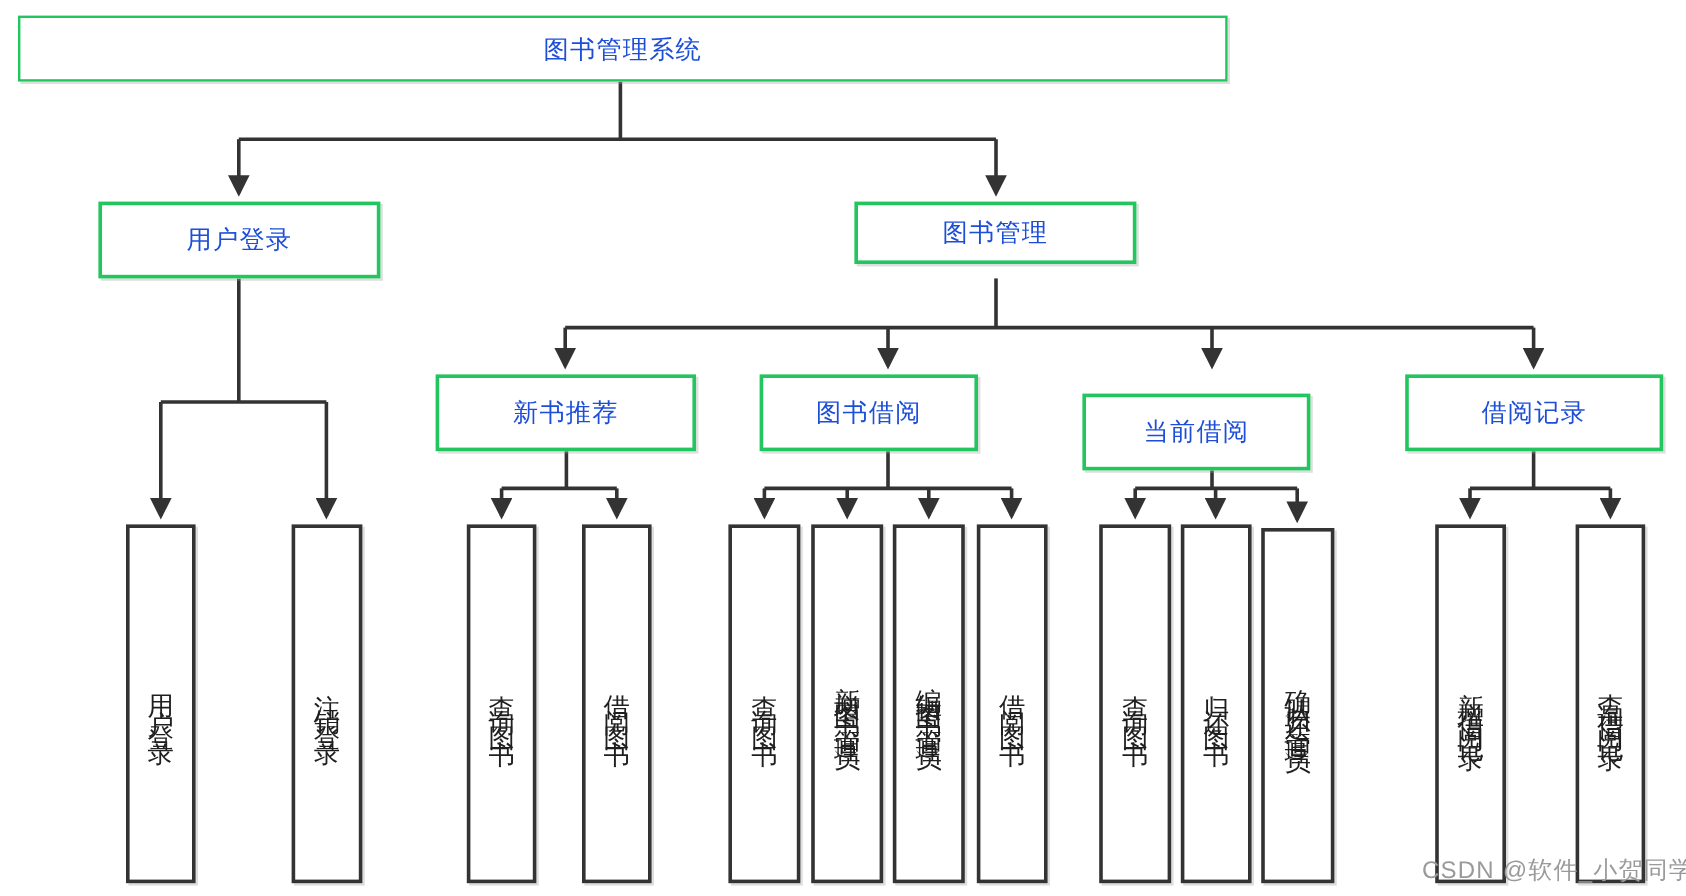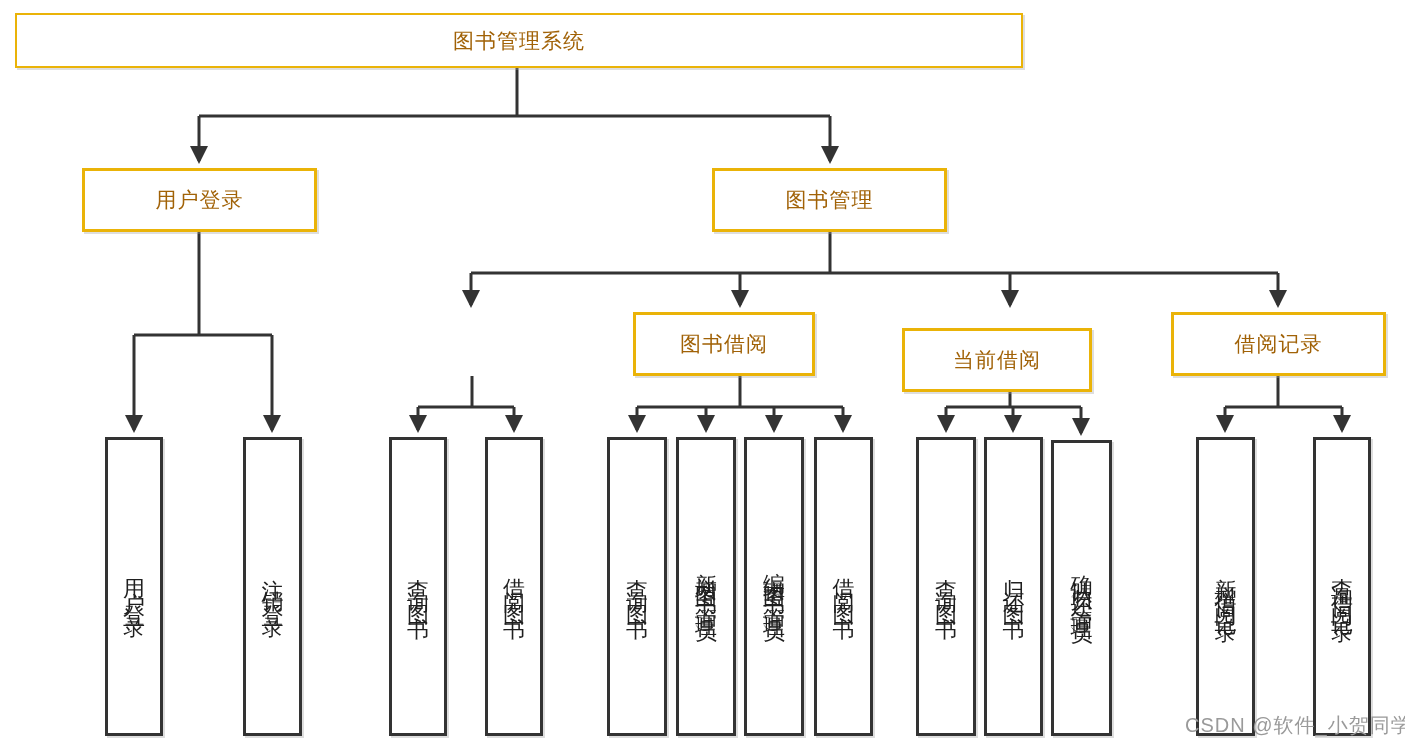--- a/index.html
+++ b/index.html
@@ -6,23 +6,23 @@
   #stage{
     position:relative;
     width:1405px;height:747px;
     background:#ffffff;
     font-family:"Liberation Sans","DejaVu Sans",sans-serif;
     overflow:hidden;
   }
   svg.connectors{position:absolute;left:0;top:0;z-index:1;}
   .hbox{
     position:absolute;box-sizing:border-box;z-index:2;
-    border:3px solid #eab308;background:#ffffff;
+    border:3px solid #22c55e;background:#ffffff;
     display:flex;align-items:center;justify-content:center;
-    font-size:21px;color:#a16207;letter-spacing:1px;
+    font-size:21px;color:#1d4ed8;letter-spacing:1px;
     box-shadow:2px 2px 0 rgba(160,160,160,.35);
   }
   .hbox.root{border-width:2px;font-size:21px;}
   .vbox{
     position:absolute;box-sizing:border-box;z-index:2;
     border:3px solid #333333;background:#ffffff;
     display:flex;align-items:center;justify-content:center;
     writing-mode:vertical-rl;text-orientation:mixed;
     font-size:22px;color:#1f1f1f;letter-spacing:13px;
     box-shadow:2px 2px 0 rgba(160,160,160,.35);
@@ -91,24 +91,27 @@
     </g>
   </svg>
 
   <div class="hbox root" style="left:15px;top:13px;width:1008px;height:55px;">
     <span>图书管理系统</span>
   </div>
 
   <div class="hbox" style="left:82px;top:168px;width:235px;height:64px;">
     <span>用户登录</span>
   </div>
-  <div class="hbox" style="left:712px;top:168px;width:235px;height:64px;">
+  <div class="hbox" style="left:712px;top:168px;width:235px;height:52px;">
     <span>图书管理</span>
   </div>
 
+  <div class="hbox" style="left:363px;top:312px;width:217px;height:64px;">
+    <span>新书推荐</span>
+  </div>
   <div class="hbox" style="left:633px;top:312px;width:182px;height:64px;">
     <span>图书借阅</span>
   </div>
   <div class="hbox" style="left:902px;top:328px;width:190px;height:64px;">
     <span>当前借阅</span>
   </div>
   <div class="hbox" style="left:1171px;top:312px;width:215px;height:64px;">
     <span>借阅记录</span>
   </div>
 

